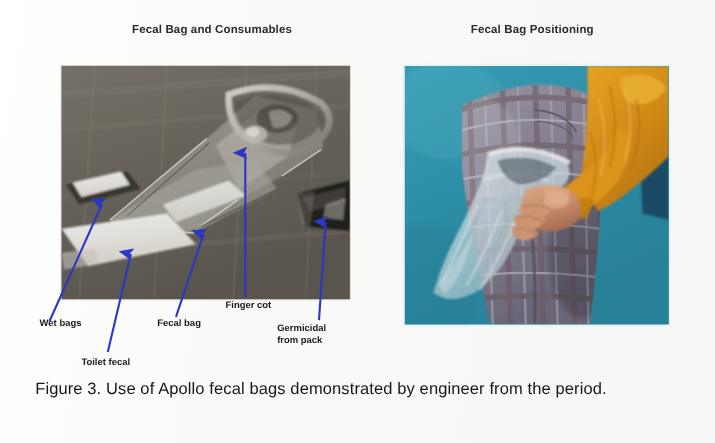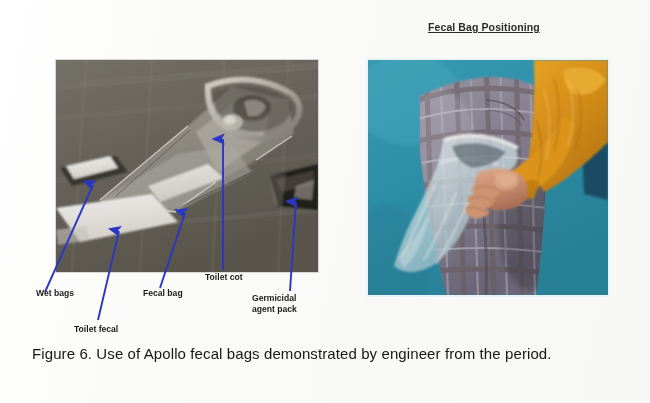--- a/index.html
+++ b/index.html
@@ -26,21 +26,21 @@
   
   .panel-title {
     position: absolute;
     font-weight: bold;
     font-size: 10.5px;
     color: #2b2b2b;
     letter-spacing: .1px;
     white-space: nowrap;
   }
   #title-left  { left: 120px; top: 21px; }
-  #title-right { left: 428px; top: 21px; text-decoration: underline; }
+  #title-right { left: 428px; top: 21px; }
 
   
   .photo {
     position: absolute;
     overflow: hidden;
   }
   #photo-left {
     left: 56px; top: 60px;
     width: 262px; height: 212px;
     background: #6a665f;
@@ -86,20 +86,21 @@
     color: #171717;
     line-height: 20px;
     letter-spacing: .1px;
   }
 </style>
 </head>
 <body>
 
 <div id="page">
 
+  <div class="panel-title" id="title-left">Fecal Bag and Consumables</div>
 
   <div class="panel-title" id="title-right">Fecal Bag Positioning</div>
 
   <div class="photo" id="photo-left">
     <svg viewBox="0 0 262 212" preserveAspectRatio="none">
       <defs>
         <linearGradient id="surfGrad" x1="0" y1="0" x2="0.4" y2="1">
           <stop offset="0%" stop-color="#7a766d"></stop>
           <stop offset="45%" stop-color="#6d6960"></stop>
           <stop offset="100%" stop-color="#5e5a52"></stop>
@@ -363,20 +364,20 @@
       <path d="M290 291 L296 202"></path>
     </g>
   </svg>
 
   <div class="anno-label" id="label-wet-wipe">Wet bags</div>
 
   <div class="anno-label" id="label-toilet-paper">Toilet fecal</div>
 
   <div class="anno-label" id="label-fecal-bag">Fecal bag</div>
 
-  <div class="anno-label" id="label-finger-cot">Toilet cot</div>
+  <div class="anno-label" id="label-finger-cot">Finger cot</div>
 
   <div class="anno-label" id="label-germicidal">Germicidal
-agent pack</div>
-
-  <div id="caption">Figure 6. Use of Apollo fecal bags demonstrated by engineer from the period.</div>
+from pack</div>
+
+  <div id="caption">Figure 3. Use of Apollo fecal bags demonstrated by engineer from the period.</div>
 
 </div>
 
 </body></html>

